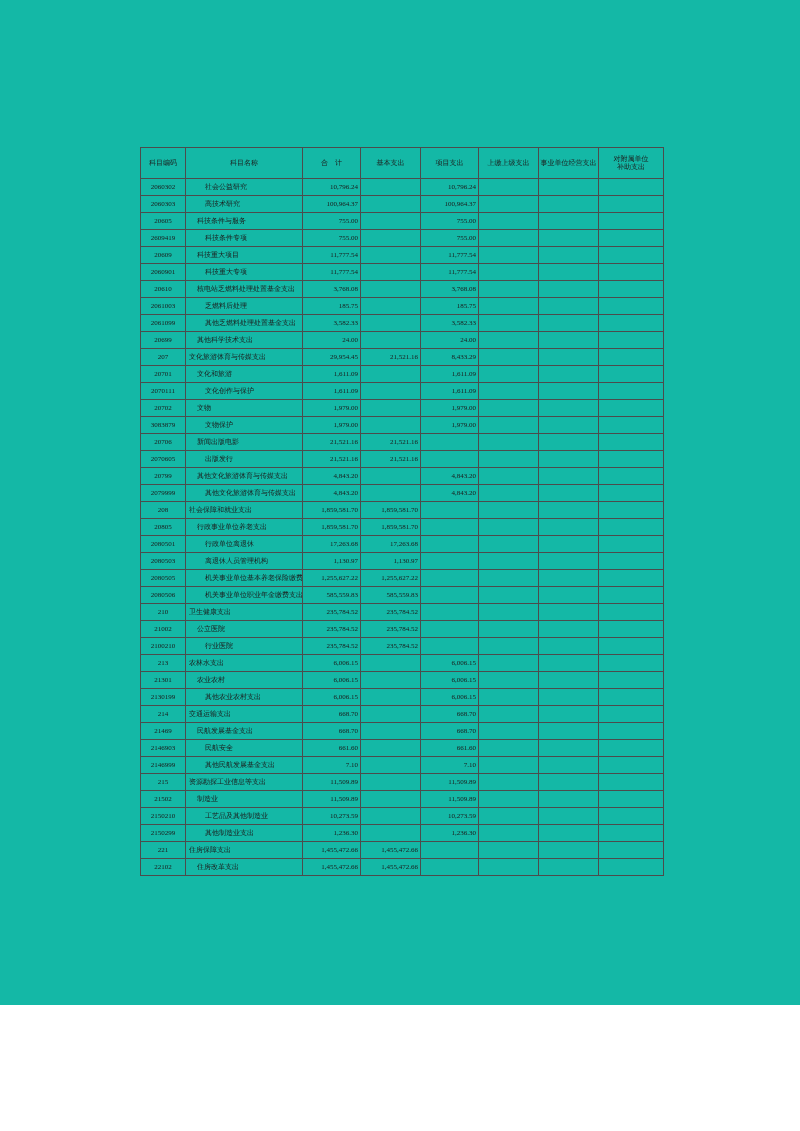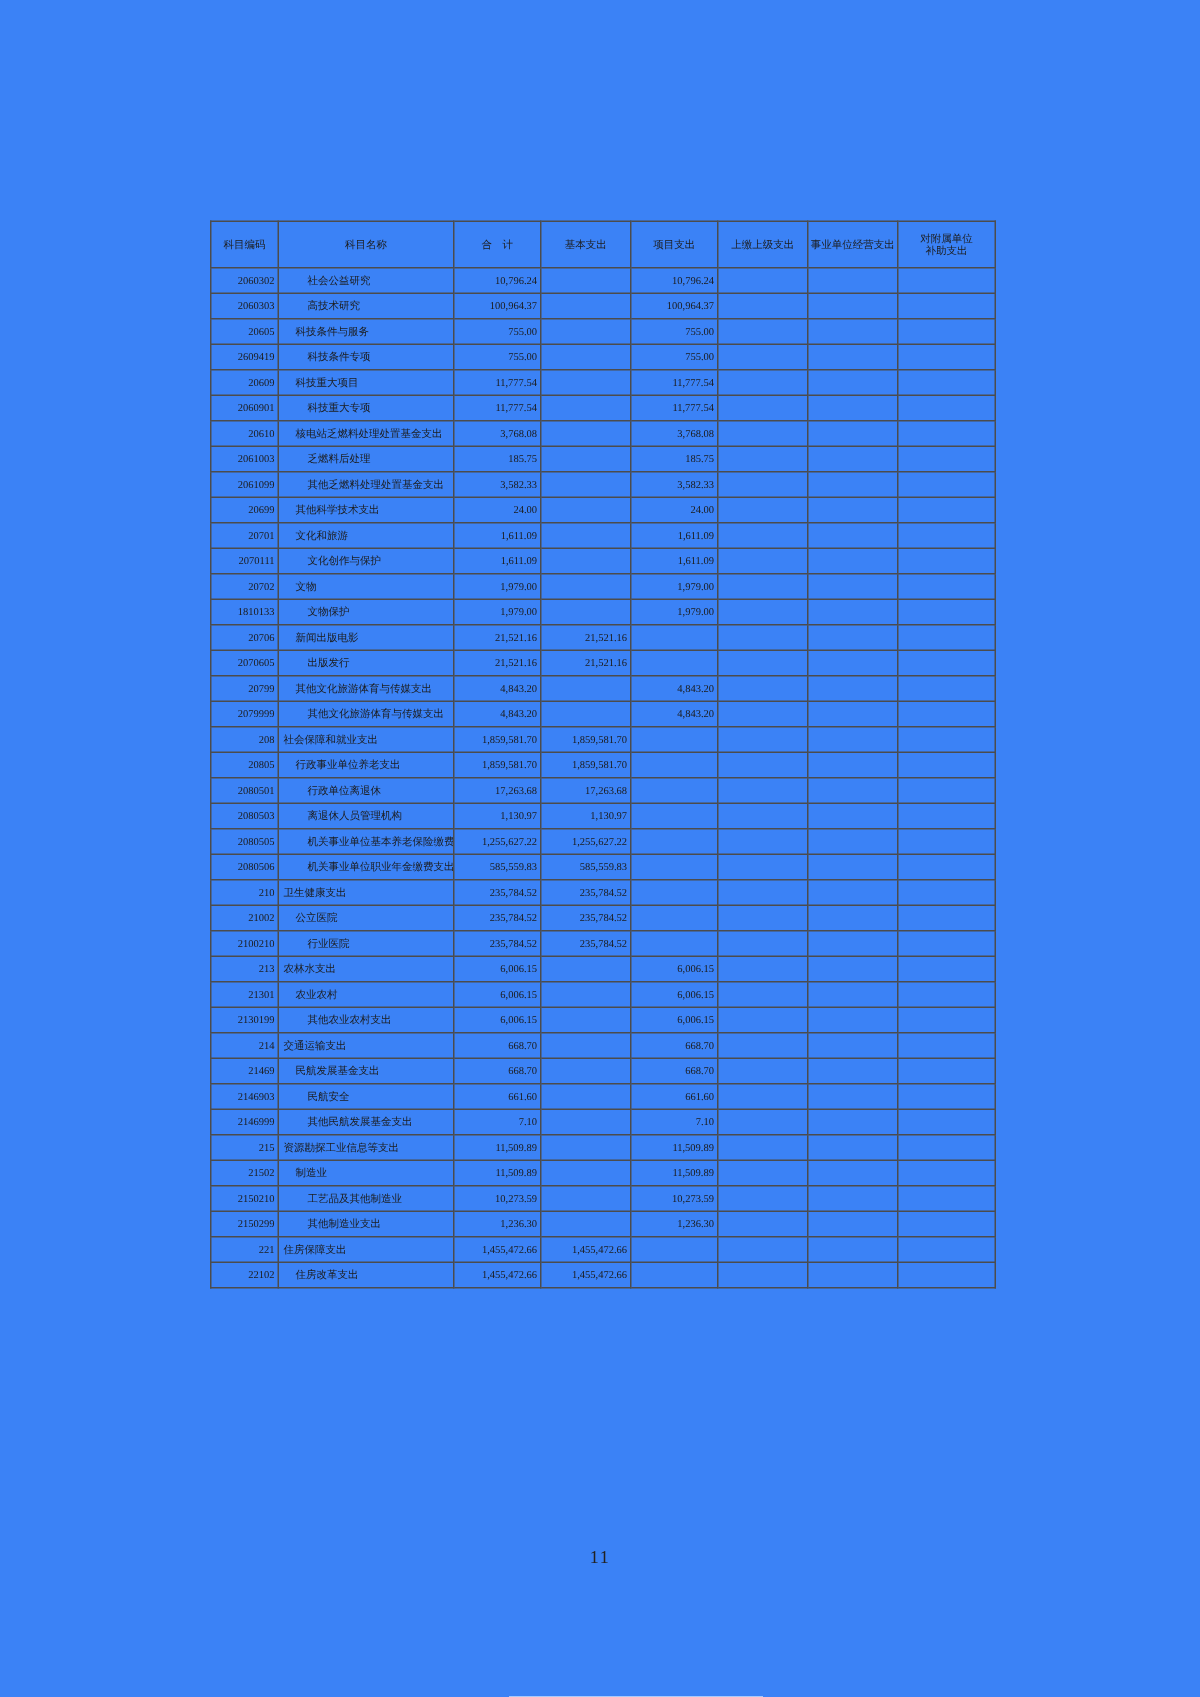--- a/index.html
+++ b/index.html
@@ -5,22 +5,22 @@
   * { box-sizing: border-box; }
   html, body {
     margin: 0; padding: 0;
     width: 800px; height: 1131px;
     background: #ffffff;
     font-family: "Liberation Serif", "DejaVu Serif", serif;
     color: #1c1c1c;
   }
   .page {
     position: relative;
-    width: 800px; height: 1131px;
-    background: #3b82f6;
+    width: 800px; height: 1005px;
+    background: #14b8a6;
     overflow: hidden;
   }
   table.budget-table {
     position: absolute;
     left: 140px; top: 147px;
     width: 523px;
     border-collapse: collapse;
     table-layout: fixed;
     font-size: 7px;
     line-height: 1.2;
@@ -36,21 +36,21 @@
     vertical-align: middle;
     white-space: pre-line;
     padding: 1px;
   }
   .budget-table td {
     height: 17px;
     vertical-align: middle;
     white-space: nowrap;
     padding: 0 2px;
   }
-  td.col-code { text-align: right; padding-left: 2px; }
+  td.col-code { text-align: center; padding-left: 2px; }
   td.col-name { text-align: left; }
   td.col-name.indent-0 { padding-left: 3px; }
   td.col-name.indent-1 { padding-left: 11px; }
   td.col-name.indent-2 { padding-left: 19px; }
   td.col-total, td.col-basic, td.col-project,
   td.col-upper, td.col-operating, td.col-subsidy {
     text-align: right; padding-right: 2px;
   }
   .page-number {
     position: absolute;
@@ -185,20 +185,30 @@
           <td class="col-code">20699</td>
           <td class="col-name indent-1">其他科学技术支出</td>
           <td class="col-total">24.00</td>
           <td class="col-basic"></td>
           <td class="col-project">24.00</td>
           <td class="col-upper"></td>
           <td class="col-operating"></td>
           <td class="col-subsidy"></td>
         </tr>
         <tr>
+          <td class="col-code">207</td>
+          <td class="col-name indent-0">文化旅游体育与传媒支出</td>
+          <td class="col-total">29,954.45</td>
+          <td class="col-basic">21,521.16</td>
+          <td class="col-project">8,433.29</td>
+          <td class="col-upper"></td>
+          <td class="col-operating"></td>
+          <td class="col-subsidy"></td>
+        </tr>
+        <tr>
           <td class="col-code">20701</td>
           <td class="col-name indent-1">文化和旅游</td>
           <td class="col-total">1,611.09</td>
           <td class="col-basic"></td>
           <td class="col-project">1,611.09</td>
           <td class="col-upper"></td>
           <td class="col-operating"></td>
           <td class="col-subsidy"></td>
         </tr>
         <tr>
@@ -215,21 +225,21 @@
           <td class="col-code">20702</td>
           <td class="col-name indent-1">文物</td>
           <td class="col-total">1,979.00</td>
           <td class="col-basic"></td>
           <td class="col-project">1,979.00</td>
           <td class="col-upper"></td>
           <td class="col-operating"></td>
           <td class="col-subsidy"></td>
         </tr>
         <tr>
-          <td class="col-code">1810133</td>
+          <td class="col-code">3083879</td>
           <td class="col-name indent-2">文物保护</td>
           <td class="col-total">1,979.00</td>
           <td class="col-basic"></td>
           <td class="col-project">1,979.00</td>
           <td class="col-upper"></td>
           <td class="col-operating"></td>
           <td class="col-subsidy"></td>
         </tr>
         <tr>
           <td class="col-code">20706</td>

